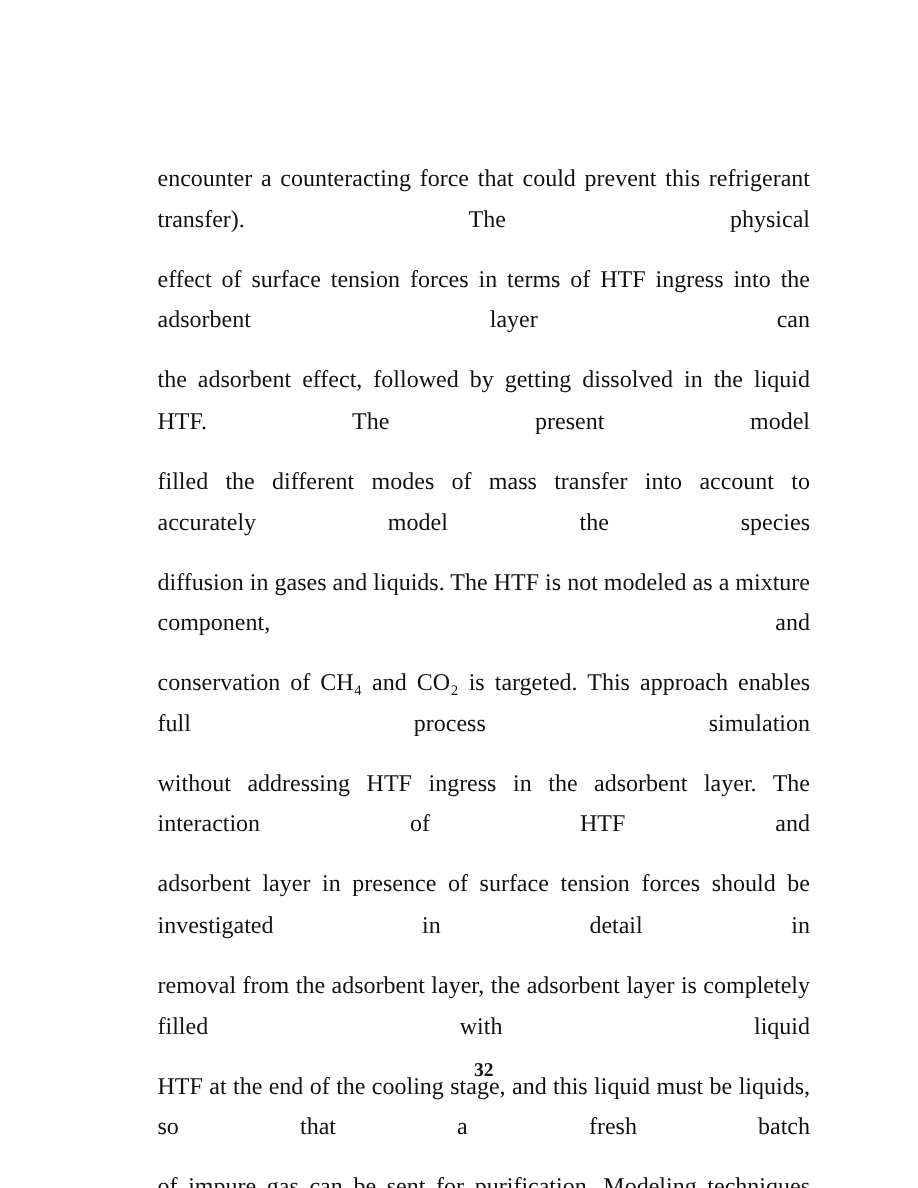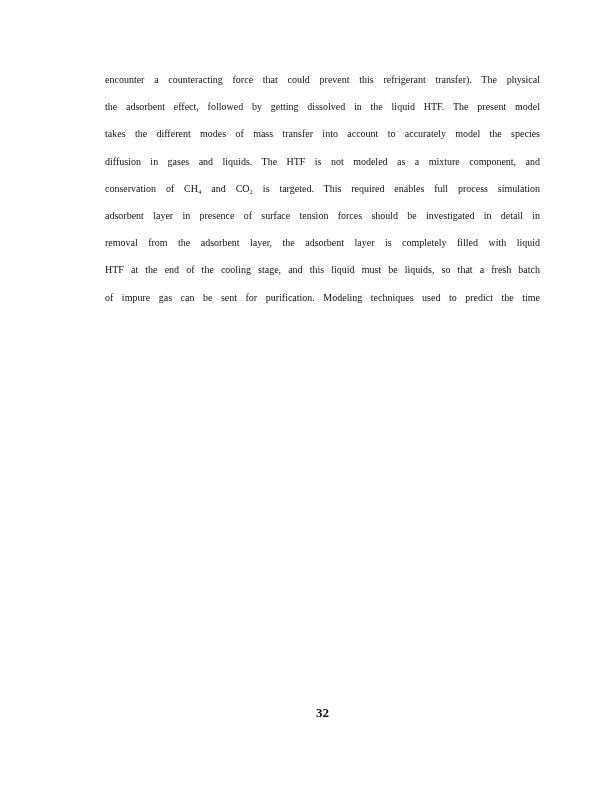--- a/index.html
+++ b/index.html
@@ -18,26 +18,27 @@
   }
   .textblock {
     position: absolute;
     left: 105px;
     top: 66px;
     width: 435px;
   }
   .line {
     height: 27.2px;
     line-height: 27.2px;
-    font-size: 10px;
+    font-size: 16px;
     white-space: normal;
     text-align: justify;
     text-align-last: justify;
     text-justify: inter-word;
     color: #111111;
+    margin-top: 40px;
   }
   .line.last {
     text-align-last: left;
   }
   .page-number {
     position: absolute;
     left: 105px;
     top: 705px;
     width: 435px;
     text-align: center;
@@ -46,23 +47,25 @@
     color: #111111;
     font-weight: bold;
   }
 </style>
 </head>
 <body>
 
 <div class="page">
   <div class="textblock">
     <div class="line">encounter a counteracting force that could prevent this refrigerant transfer). The physical</div>
+    <div class="line">effect of surface tension forces in terms of HTF ingress into the adsorbent layer can</div>
     <div class="line">the adsorbent effect, followed by getting dissolved in the liquid HTF. The present model</div>
-    <div class="line">takes the different modes of mass transfer into account to accurately model the species</div>
+    <div class="line">filled the different modes of mass transfer into account to accurately model the species</div>
     <div class="line">diffusion in gases and liquids. The HTF is not modeled as a mixture component, and</div>
-    <div class="line">conservation of CH₄ and CO₂ is targeted. This required enables full process simulation</div>
+    <div class="line">conservation of CH₄ and CO₂ is targeted. This approach enables full process simulation</div>
+    <div class="line">without addressing HTF ingress in the adsorbent layer. The interaction of HTF and</div>
     <div class="line">adsorbent layer in presence of surface tension forces should be investigated in detail in</div>
     <div class="line">removal from the adsorbent layer, the adsorbent layer is completely filled with liquid</div>
     <div class="line">HTF at the end of the cooling stage, and this liquid must be liquids, so that a fresh batch</div>
     <div class="line">of impure gas can be sent for purification. Modeling techniques used to predict the time</div>
   </div>
   <div class="page-number">32</div>
 </div>
 
 </body></html>

